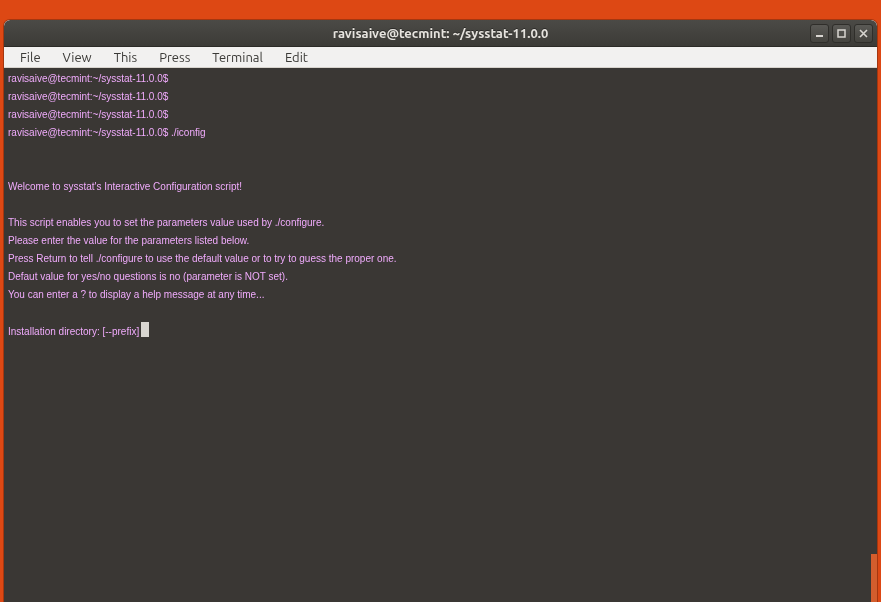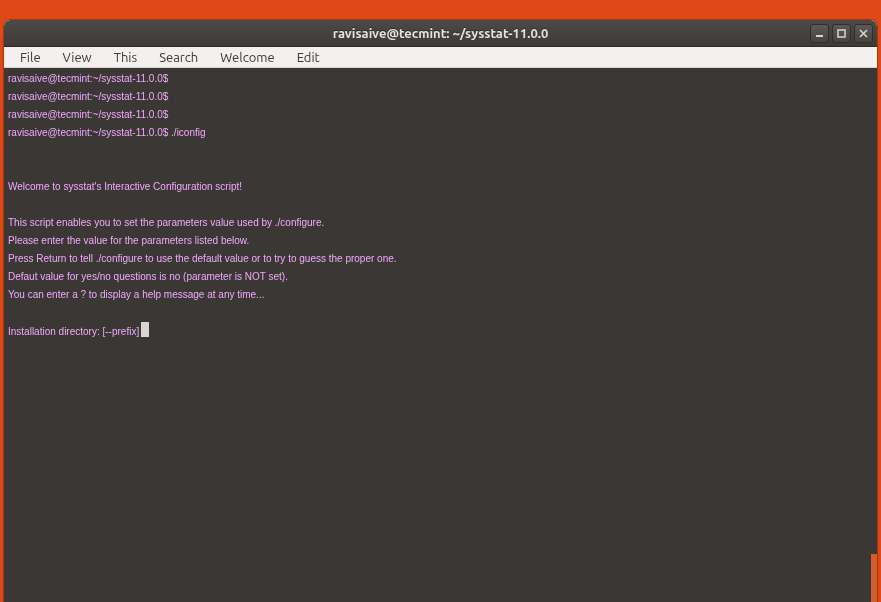--- a/index.html
+++ b/index.html
@@ -129,22 +129,22 @@
             <path d="M1 1 L8 8 M8 1 L1 8" stroke="#d9d6d1" stroke-width="1.6"></path>
           </svg>
       </div>
     </div>
   </div>
 
   <div class="menubar">
     <span class="menu">File</span>
     <span class="menu">View</span>
     <span class="menu">This</span>
-    <span class="menu">Search</span>
-    <span class="menu">Welcome</span>
+    <span class="menu">Press</span>
+    <span class="menu">Terminal</span>
     <span class="menu">Edit</span>
   </div>
 
   <div class="term"><span id="termlines">ravisaive@tecmint:~/sysstat-11.0.0$ 
 ravisaive@tecmint:~/sysstat-11.0.0$ 
 ravisaive@tecmint:~/sysstat-11.0.0$ 
 ravisaive@tecmint:~/sysstat-11.0.0$ ./iconfig
 
 
 Welcome to sysstat's Interactive Configuration script!

